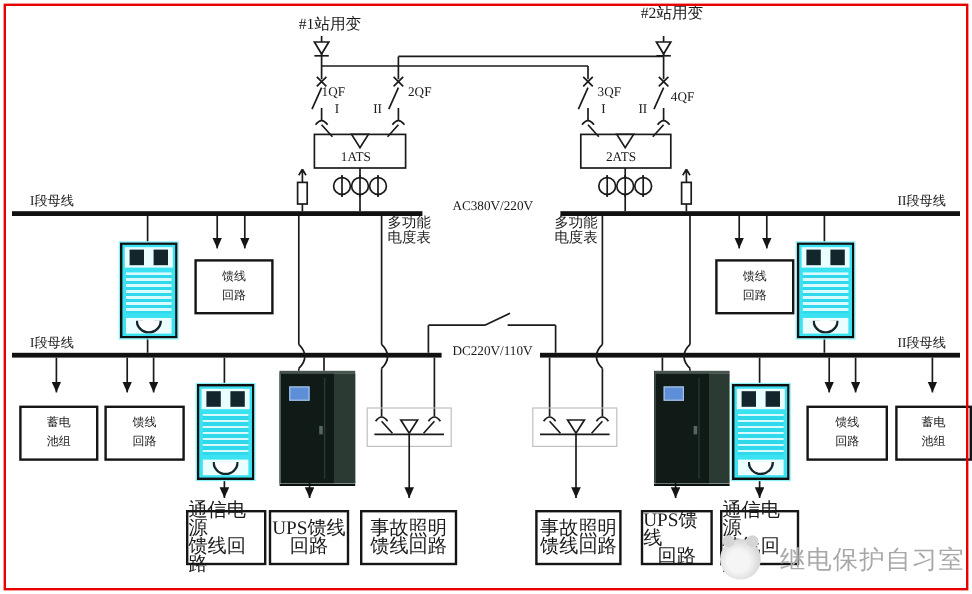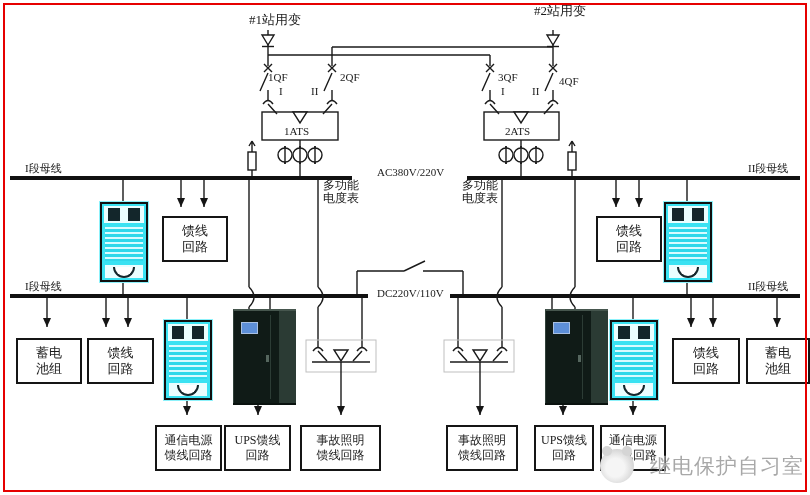--- a/index.html
+++ b/index.html
@@ -11,23 +11,23 @@
   svg.wires{position:absolute;left:0;top:0;z-index:1;}
   .lbl{position:absolute;z-index:3;white-space:nowrap;line-height:1.1;}
   .f13{font-size:13px;}
   .f12{font-size:12px;margin-top:38px;}
   .f11{font-size:11px;}
   .two-line{white-space:normal;line-height:13px;}
   .tr{text-align:right;}
   .box{
     position:absolute;z-index:3;border:2px solid #151515;background:#ffffff;
     display:flex;flex-direction:column;align-items:center;justify-content:center;
-    line-height:16px;font-size:13px;
-  }
-  .box.small{font-size:12px;line-height:15px;}
+    line-height:16px;font-size:10px;
+  }
+  .box.small{font-size:16px;line-height:15px;}
   
   .charger{
     position:absolute;z-index:2;width:44px;height:76px;
     background:#3ae2f2;border:2px solid #101010;outline:1px solid #8df2fb;
   }
   .chg-top{position:absolute;left:2px;right:2px;top:2px;height:17px;background:#eafeff;}
   .chg-top .blk{position:absolute;top:2px;width:12px;height:13px;background:#13262b;}
   .chg-top .blk.b1{left:4px;}
   .chg-top .blk.b2{right:4px;}
   .chg-stripes{

